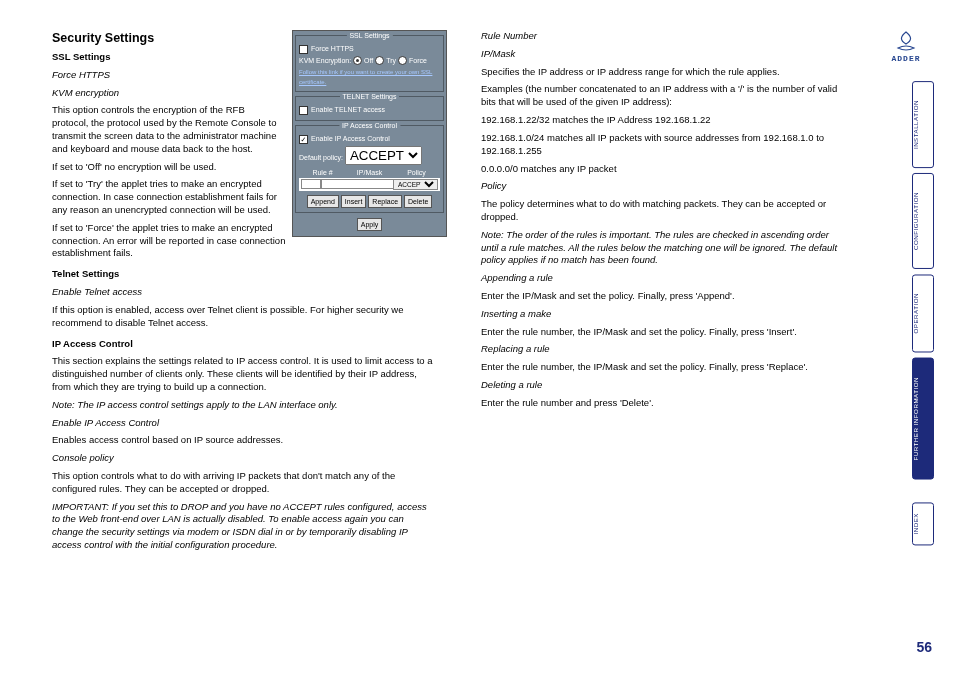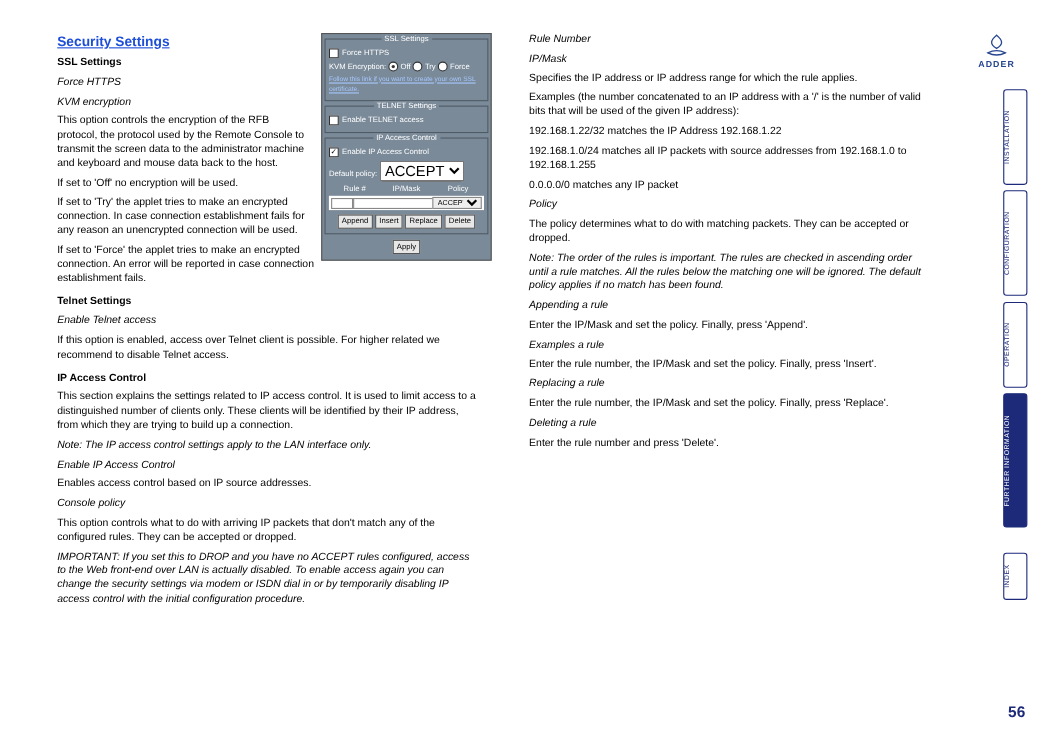--- a/index.html
+++ b/index.html
@@ -28,22 +28,21 @@
   }
   .col-right {
     width: 380px;
     font-size: 9.5px;
     line-height: 1.35;
   }
   h1.sec {
     margin: 0 0 4px 0;
     font-size: 12.5px;
     font-weight: bold;
-    color: #1d4ed8;
-    text-decoration: underline;
+    color: #000000;
   }
   .subhead {
     font-weight: bold;
     margin-top: 2px;
   }
   .ital {
     font-style: italic;
   }
   p {
     margin: 0 12px 5px 0;
@@ -120,21 +119,21 @@
     line-height:11px;
   }
   .btnrow{ text-align:center; margin-top:3px;}
   .sidebar {
     position: absolute;
     right: 18px;
     top: 30px;
     width: 60px;
     text-align: center;
   }
-  .logo { font-size: 8px; color:#274690; letter-spacing:1px; font-weight:bold;}
+  .logo { font-size: 8px; color:#274690; letter-spacing:1px; font-weight:bold;font-family:Liberation Mono, monospace;}
   .logo svg { display:block; margin:0 auto 2px auto;}
   .tabs {
     margin-top: 18px;
   }
   .tab {
     border: 0.8px solid #1d2a7a;
     border-radius: 3px;
     color: #1d2a7a;
     font-size: 6.2px;
     padding: 18px 0;
@@ -213,21 +212,21 @@
     <div class="left-text">
       <p class="ital">KVM encryption</p>
       <p>This option controls the encryption of the RFB protocol, the protocol used by the Remote Console to transmit the screen data to the administrator machine and keyboard and mouse data back to the host.</p>
       <p>If set to 'Off' no encryption will be used.</p>
       <p>If set to 'Try' the applet tries to make an encrypted connection. In case connection establishment fails for any reason an unencrypted connection will be used.</p>
     </div>
     <p>If set to 'Force' the applet tries to make an encrypted connection. An error will be reported in case connection establishment fails.</p>
 
     <p class="subhead" style="margin-top:8px">Telnet Settings</p>
     <p class="ital">Enable Telnet access</p>
-    <p>If this option is enabled, access over Telnet client is possible. For higher related we recommend to disable Telnet access.</p>
+    <p>If this option is enabled, access over Telnet client is possible. For higher security we recommend to disable Telnet access.</p>
 
     <p class="subhead" style="margin-top:8px">IP Access Control</p>
     <p>This section explains the settings related to IP access control. It is used to limit access to a distinguished number of clients only. These clients will be identified by their IP address, from which they are trying to build up a connection.</p>
     <p class="ital">Note: The IP access control settings apply to the LAN interface only.</p>
     <p class="ital">Enable IP Access Control</p>
     <p>Enables access control based on IP source addresses.</p>
     <p class="ital">Console policy</p>
     <p>This option controls what to do with arriving IP packets that don't match any of the configured rules. They can be accepted or dropped.</p>
     <p class="ital">IMPORTANT: If you set this to DROP and you have no ACCEPT rules configured, access to the Web front-end over LAN is actually disabled. To enable access again you can change the security settings via modem or ISDN dial in or by temporarily disabling IP access control with the initial configuration procedure.</p>
   </div>
@@ -238,21 +237,21 @@
     <p>Specifies the IP address or IP address range for which the rule applies.</p>
     <p>Examples (the number concatenated to an IP address with a '/' is the number of valid bits that will be used of the given IP address):</p>
     <p>192.168.1.22/32 matches the IP Address 192.168.1.22</p>
     <p>192.168.1.0/24 matches all IP packets with source addresses from 192.168.1.0 to 192.168.1.255</p>
     <p>0.0.0.0/0 matches any IP packet</p>
     <p class="ital">Policy</p>
     <p>The policy determines what to do with matching packets. They can be accepted or dropped.</p>
     <p class="ital">Note: The order of the rules is important. The rules are checked in ascending order until a rule matches. All the rules below the matching one will be ignored. The default policy applies if no match has been found.</p>
     <p class="ital">Appending a rule</p>
     <p>Enter the IP/Mask and set the policy. Finally, press 'Append'.</p>
-    <p class="ital">Examples a rule</p>
+    <p class="ital">Inserting a make</p>
     <p>Enter the rule number, the IP/Mask and set the policy. Finally, press 'Insert'.</p>
     <p class="ital">Replacing a rule</p>
     <p>Enter the rule number, the IP/Mask and set the policy. Finally, press 'Replace'.</p>
     <p class="ital">Deleting a rule</p>
     <p>Enter the rule number and press 'Delete'.</p>
   </div>
 </div>
 
 <div class="sidebar">
   <div class="logo">

